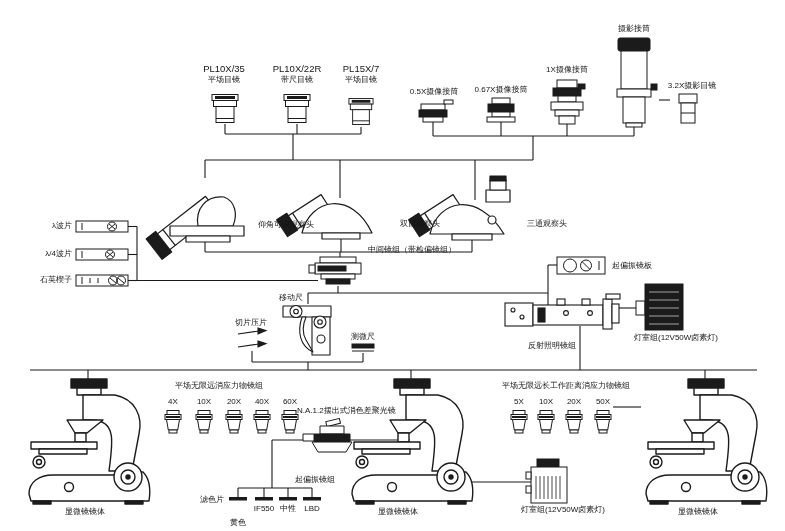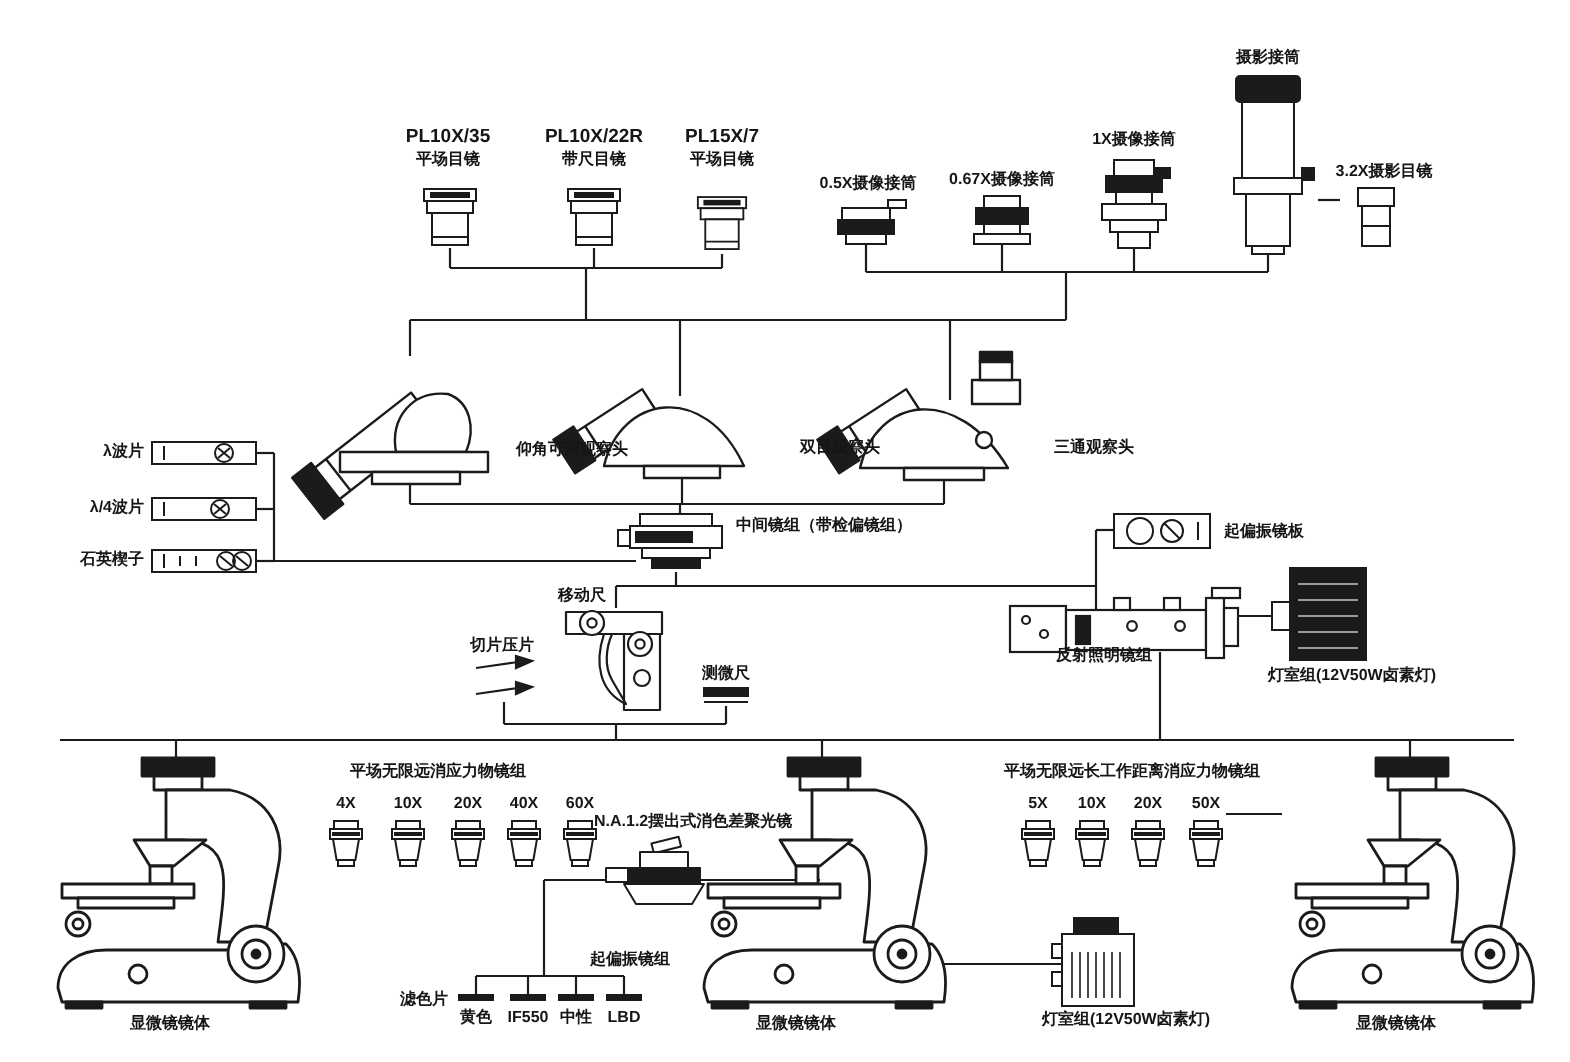--- a/index.html
+++ b/index.html
@@ -1,19 +1,19 @@
 <!DOCTYPE html>
 <html><head>
 <meta charset="utf-8">
 <style>
   html,body{margin:0;padding:0;background:#fff}
   .stage{position:relative;width:785px;height:531px;background:#fff;overflow:hidden;
          font-family:"Liberation Sans","DejaVu Sans",sans-serif;color:#161616}
   .stage svg.diagram{position:absolute;left:0;top:0}
-  .lbl{position:absolute;font-weight:bold;font-size:8px;line-height:1.25;white-space:nowrap}
+  .lbl{position:absolute;font-weight:normal;font-size:8px;line-height:1.25;white-space:nowrap}
   .c{transform:translateX(-50%);text-align:center}
   .r{transform:translateX(-100%);text-align:left}
   .ep .m{font-size:9.5px}
   .ep .t{font-size:8px}
 </style>
 </head>
 <body>
 
 <div class="stage">
 
@@ -358,23 +358,23 @@
 <div class="lbl c" style="left:692px;top:81px">3.2X摄影目镜</div>
 
 <div class="lbl" style="left:258px;top:220px">仰角可调观察头</div>
 <div class="lbl" style="left:400px;top:219px">双目观察头</div>
 <div class="lbl" style="left:527px;top:219px">三通观察头</div>
 
 <div class="lbl r" style="left:72px;top:221px">λ波片</div>
 <div class="lbl r" style="left:72px;top:249px">λ/4波片</div>
 <div class="lbl r" style="left:72px;top:275px">石英楔子</div>
 
-<div class="lbl" style="left:368px;top:258px">中间镜组（带检偏镜组）</div>
+<div class="lbl" style="left:368px;top:245px">中间镜组（带检偏镜组）</div>
 <div class="lbl" style="left:612px;top:261px">起偏振镜板</div>
-<div class="lbl c" style="left:552px;top:323px">反射照明镜组</div>
+<div class="lbl c" style="left:552px;top:341px">反射照明镜组</div>
 <div class="lbl" style="left:634px;top:333px">灯室组(12V50W卤素灯)</div>
 
 <div class="lbl c" style="left:291px;top:293px">移动尺</div>
 <div class="lbl c" style="left:251px;top:318px">切片压片</div>
 <div class="lbl c" style="left:363px;top:332px">测微尺</div>
 
 <div class="lbl" style="left:175px;top:381px">平场无限远消应力物镜组</div>
 <div class="lbl c big" style="left:173px;top:397px">4X</div>
 <div class="lbl c big" style="left:204px;top:397px">10X</div>
 <div class="lbl c big" style="left:234px;top:397px">20X</div>
@@ -384,21 +384,21 @@
 <div class="lbl" style="left:297px;top:406px">N.A.1.2摆出式消色差聚光镜</div>
 <div class="lbl" style="left:295px;top:475px">起偏振镜组</div>
 
 <div class="lbl" style="left:502px;top:381px">平场无限远长工作距离消应力物镜组</div>
 <div class="lbl c big" style="left:519px;top:397px">5X</div>
 <div class="lbl c big" style="left:546px;top:397px">10X</div>
 <div class="lbl c big" style="left:574px;top:397px">20X</div>
 <div class="lbl c big" style="left:603px;top:397px">50X</div>
 
 <div class="lbl r" style="left:224px;top:495px">滤色片</div>
-<div class="lbl c" style="left:238px;top:504px">黄色</div>
+<div class="lbl c" style="left:238px;top:518px">黄色</div>
 <div class="lbl c" style="left:264px;top:504px">IF550</div>
 <div class="lbl c" style="left:288px;top:504px">中性</div>
 <div class="lbl c" style="left:312px;top:504px">LBD</div>
 
 <div class="lbl" style="left:521px;top:505px">灯室组(12V50W卤素灯)</div>
 
 <div class="lbl c" style="left:85px;top:507px">显微镜镜体</div>
 <div class="lbl c" style="left:398px;top:507px">显微镜镜体</div>
 <div class="lbl c" style="left:698px;top:507px">显微镜镜体</div>
 

